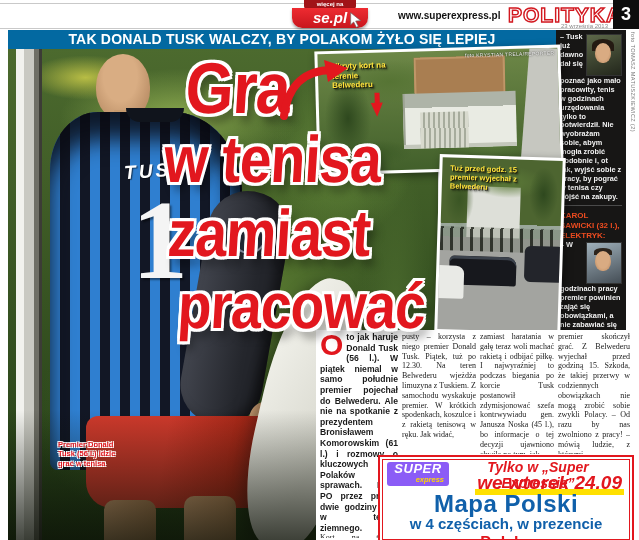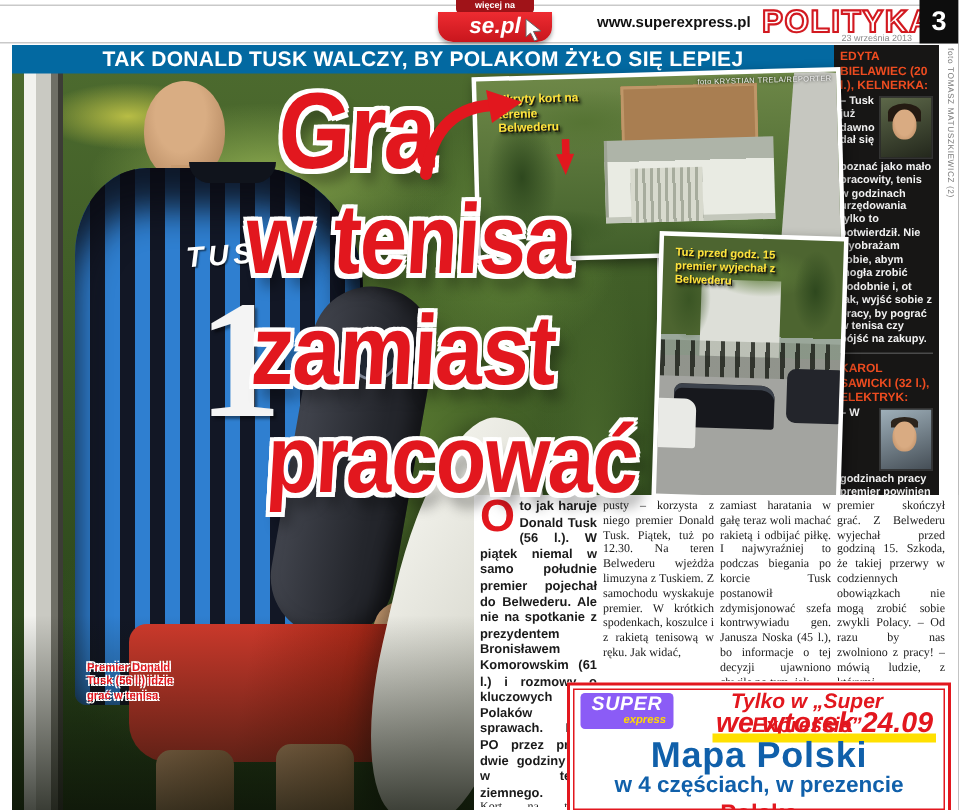--- a/index.html
+++ b/index.html
@@ -257,21 +257,20 @@
   <div class="hl hl2">w tenisa</div>
   <div class="hl hl3">zamiast</div>
   <div class="hl hl4">pracować</div>
   <svg class="arrow-svg" viewBox="0 0 74 64">
     <path d="M8 58 C 12 26, 30 12, 56 12" fill="none" stroke="#e2171e" stroke-width="8" stroke-linecap="round"></path>
     <path d="M48 2 L72 10 L52 24 Z" fill="#e2171e"></path>
   </svg>
 
   <div class="sidebar">
     <div class="op">
-      <div class="op-h"><span>EDYTA BIELAWIEC</span> <span>(20 l.), KELNERKA:</span></div>
       <div class="op-q">
         <span class="op-photo photo-f">
             <span class="hair-f"></span>
             <span class="face"></span>
           </span>
         <span>– Tusk już dawno dał się poznać jako mało pracowity, tenis w godzinach urzędowania tylko to potwierdził. Nie wyobrażam sobie, abym mogła zrobić podobnie i, ot tak, wyjść sobie z pracy, by pograć w tenisa czy pójść na zakupy.</span>
       </div>
     </div>
     <div class="op-div"></div>
     <div class="op">

